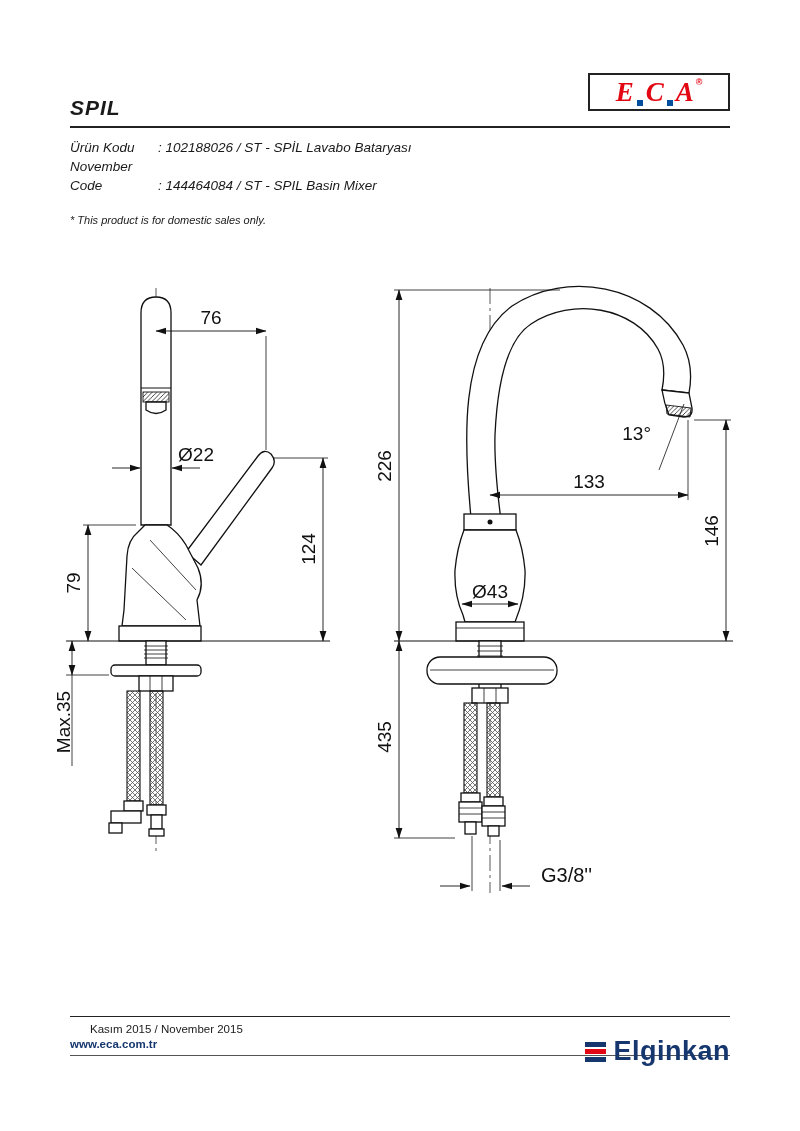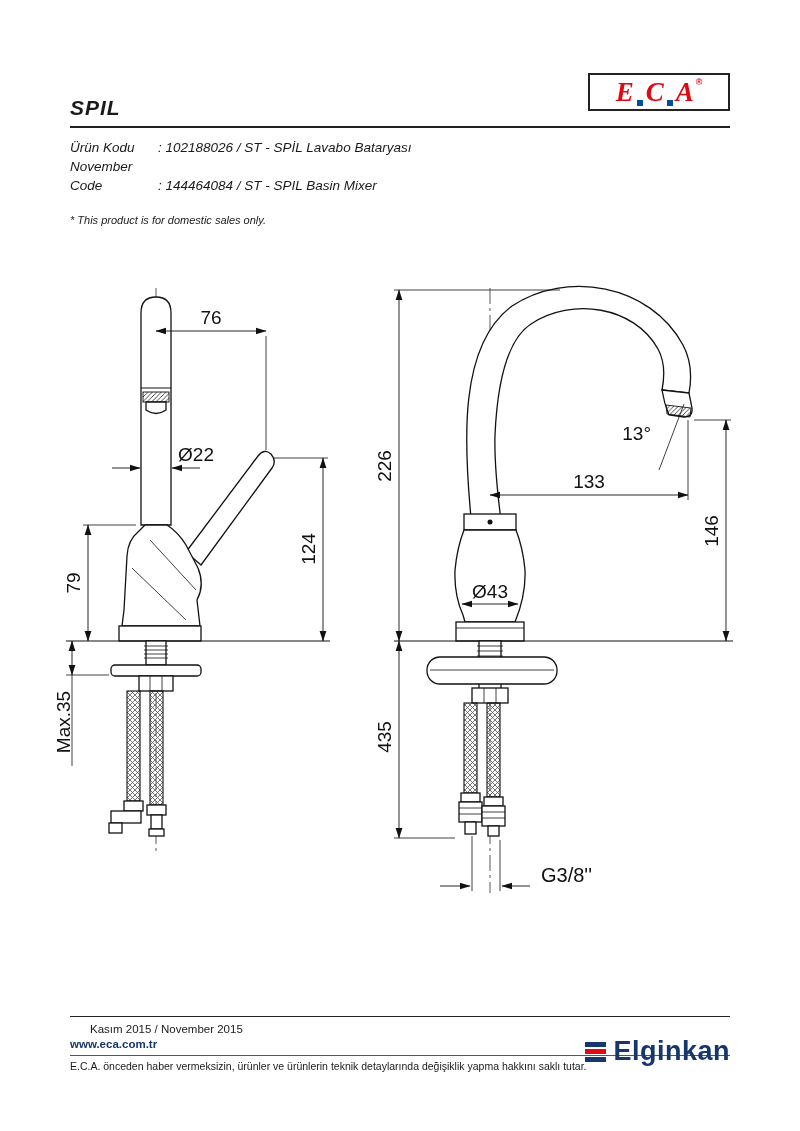--- a/index.html
+++ b/index.html
@@ -194,21 +194,20 @@
       <line class="dim" x1="440" y1="886" x2="470" y2="886" marker-end="url(#arr)"></line>
       <line class="dim" x1="530" y1="886" x2="502" y2="886" marker-end="url(#arr)"></line>
       <text class="dimtxt-lg" x="541" y="882" text-anchor="start">G3/8''</text>
     </g>
   </svg>
 
   <div class="rule-bottom"></div>
   <div class="f-date">Kasım 2015 / November 2015</div>
   <a class="f-web" href="#">www.eca.com.tr</a>
   <div class="rule-mid"></div>
-  <div class="f-tr">E.C.A. önceden haber vermeksizin, ürünler ve ürünlerin teknik detaylarında değişiklik yapma hakkını saklı tutar.</div>
   <div class="elginkan">
     <div class="elg-icon">
       <div class="elg-bar b1"></div>
       <div class="elg-bar b2"></div>
       <div class="elg-bar b3"></div>
     </div>
     <div class="elg-text">Elginkan</div>
   </div>
 
 </div>

